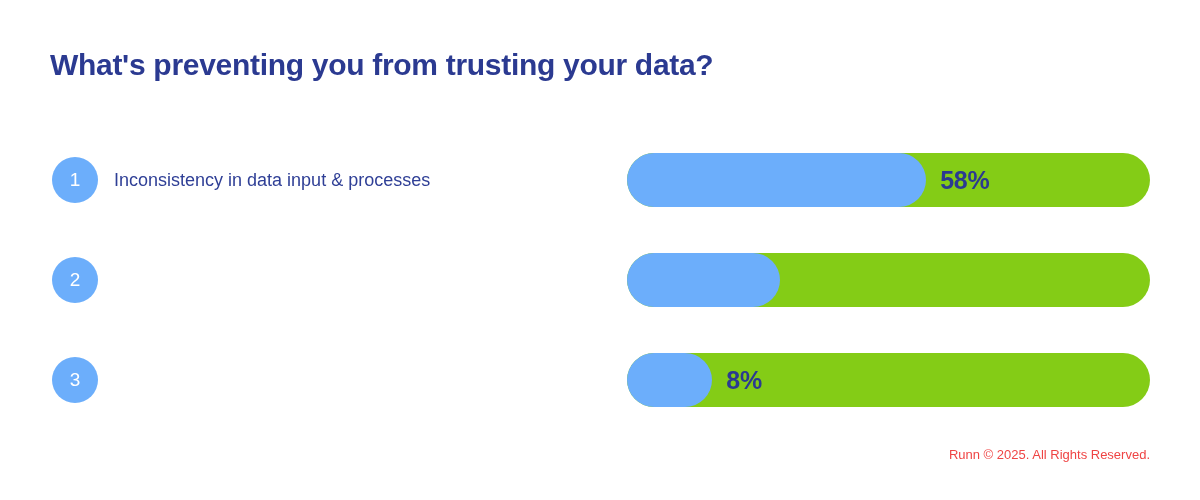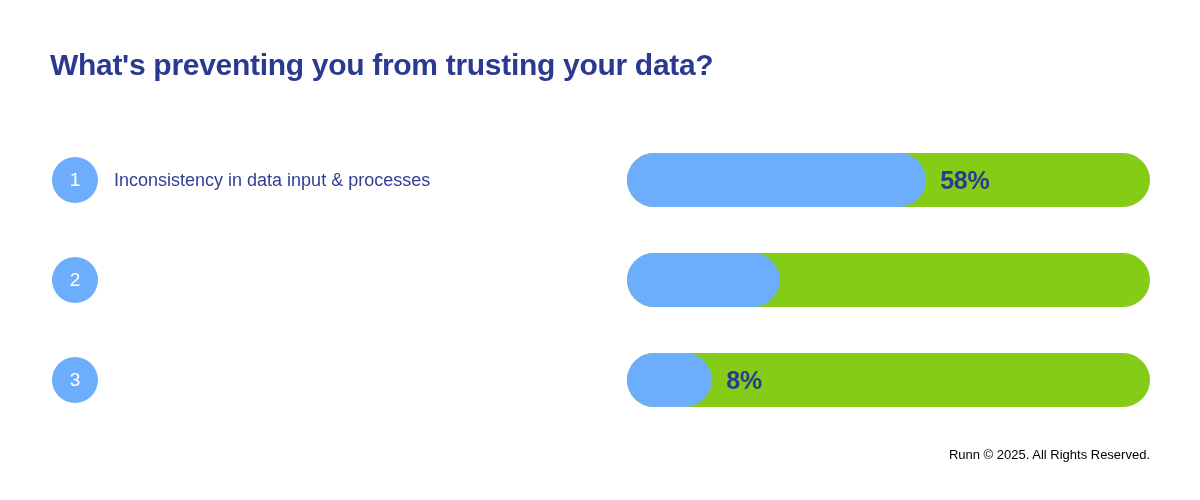--- a/index.html
+++ b/index.html
@@ -106,21 +106,21 @@
     font-weight: bold;
     color: #2b3a91;
     letter-spacing: -0.2px;
   }
 
   .footer {
     position: absolute;
     right: 50px;
     top: 447px;
     font-size: 13px;
-    color: #000000;
+    color: #ef4444;
     white-space: nowrap;
   }
 </style>
 </head>
 <body>
 
 <div class="page">
 
   <div class="title">What's preventing you from trusting your data?</div>
 

